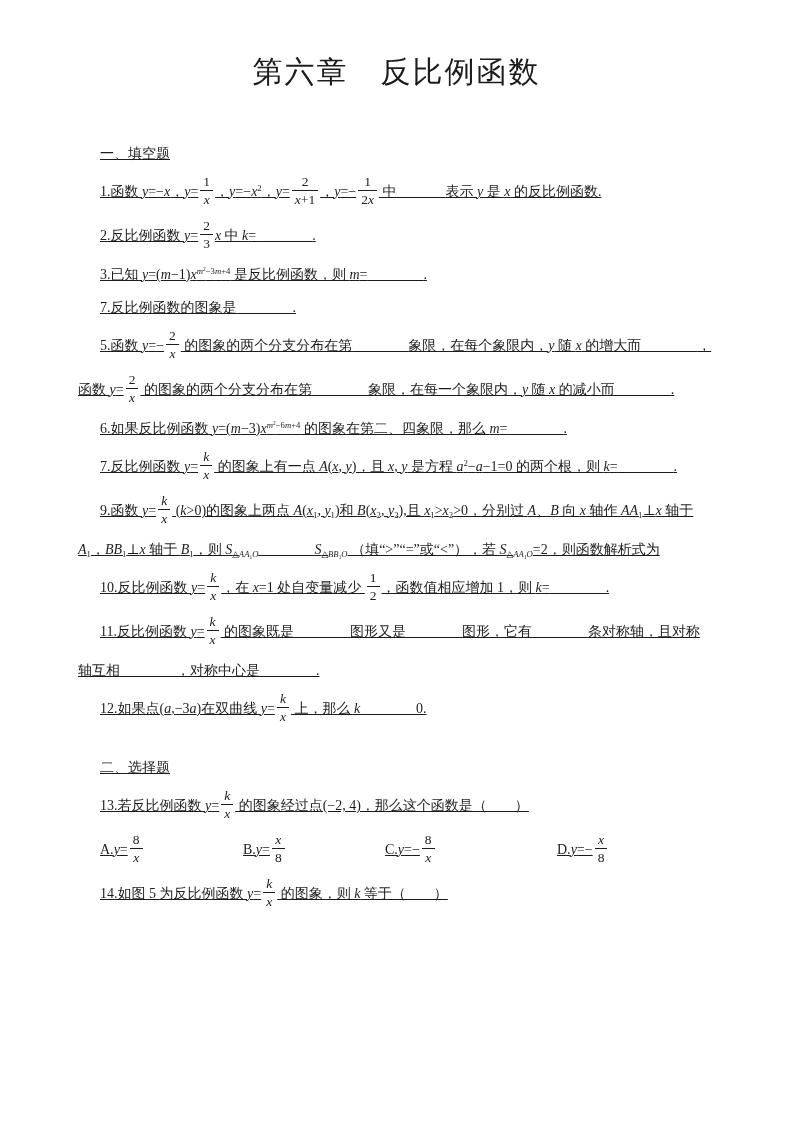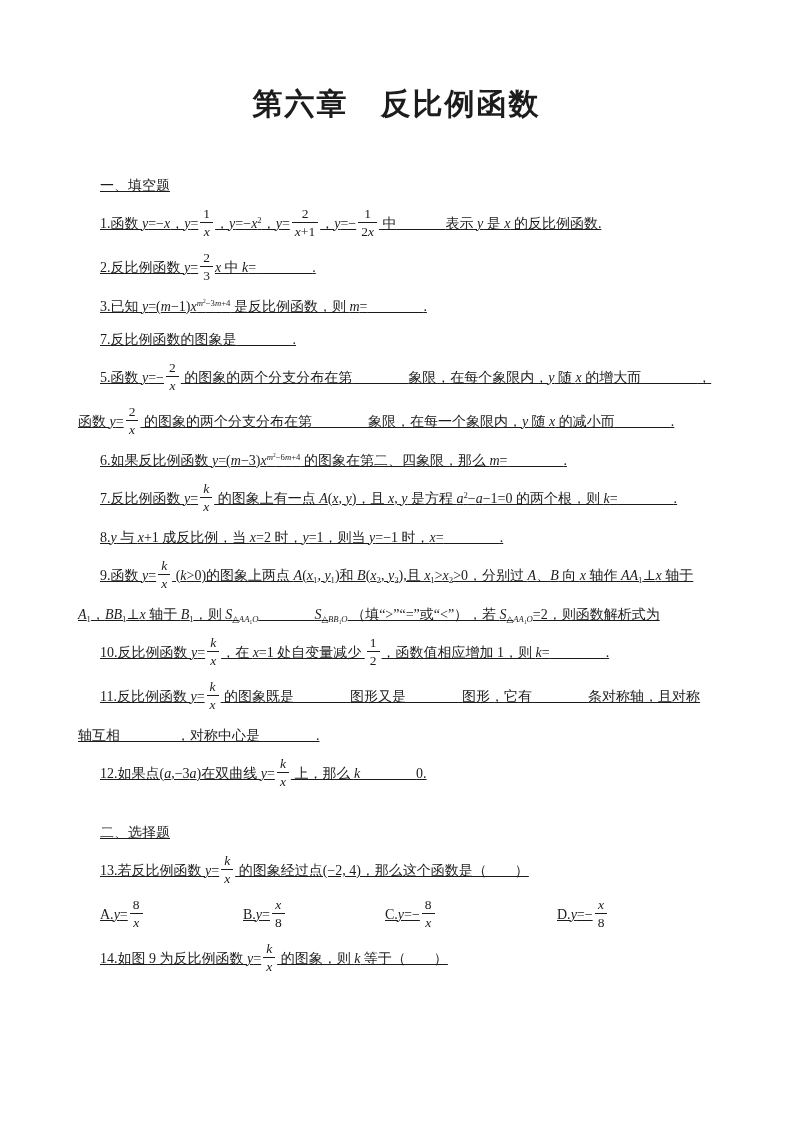--- a/index.html
+++ b/index.html
@@ -3,22 +3,22 @@
 <meta charset="utf-8">
 <style>
   html,body{margin:0;padding:0;background:#ffffff;}
   body{
     width:793px;height:1122px;overflow:hidden;
     font-family:"Liberation Serif","DejaVu Serif",serif;
     color:#1c1c1c;font-size:14px;
   }
   .page{width:793px;height:1122px;position:relative;background:#fff;}
   h1.title{
-    margin:0;padding-top:84px;text-align:center;
-    font-size:30px;font-weight:bold;letter-spacing:2px;
+    margin:0;padding-top:52px;text-align:center;
+    font-size:30px;font-weight:normal;letter-spacing:2px;
     font-family:"Liberation Serif","DejaVu Serif",serif;
   }
   .doc{padding:44px 46px 0 78px;text-decoration:underline;}
   .line{min-height:33px;line-height:33px;white-space:nowrap;}
   .line.ind{padding-left:22px;}
   .line.sec{margin-top:0;}
   .line.gap-top{margin-top:20px;}
   .line.tall{min-height:44px;line-height:44px;}
   .mi{font-style:italic;font-family:"Liberation Serif","DejaVu Serif",serif;}
   .frac{
@@ -45,30 +45,29 @@
   <div class="doc" id="doc">
       <div class="line ind sec"><span>一、填空题</span></div>
       <div class="line ind tall"><span>1.函数 </span><span class="mi">y</span><span>=−</span><span class="mi">x</span><span>，</span><span class="mi">y</span><span>=</span><span class="frac"><span class="fn"><span>1</span></span><span class="fd"><span class="mi">x</span></span></span><span>，</span><span class="mi">y</span><span>=−</span><span class="mi">x</span><sup><span>2</span></sup><span>，</span><span class="mi">y</span><span>=</span><span class="frac"><span class="fn"><span>2</span></span><span class="fd"><span class="mi">x</span><span>+1</span></span></span><span>，</span><span class="mi">y</span><span>=−</span><span class="frac"><span class="fn"><span>1</span></span><span class="fd"><span>2</span><span class="mi">x</span></span></span><span> 中</span><span class="blank">_______</span><span>表示 </span><span class="mi">y</span><span> 是 </span><span class="mi">x</span><span> 的反比例函数.</span></div>
       <div class="line ind tall"><span>2.反比例函数 </span><span class="mi">y</span><span>=</span><span class="frac"><span class="fn"><span>2</span></span><span class="fd"><span>3</span></span></span><span class="mi">x</span><span> 中 </span><span class="mi">k</span><span>=</span><span class="blank">________</span><span>.</span></div>
       <div class="line ind"><span>3.已知 </span><span class="mi">y</span><span>=(</span><span class="mi">m</span><span>−1)</span><span class="mi">x</span><sup><span class="mi">m</span><sup><span>2</span></sup><span>−3</span><span class="mi">m</span><span>+4</span></sup><span> 是反比例函数，则 </span><span class="mi">m</span><span>=</span><span class="blank">________</span><span>.</span></div>
       <div class="line ind"><span>7.反比例函数的图象是</span><span class="blank">________</span><span>.</span></div>
       <div class="line ind tall"><span>5.函数 </span><span class="mi">y</span><span>=−</span><span class="frac"><span class="fn"><span>2</span></span><span class="fd"><span class="mi">x</span></span></span><span> 的图象的两个分支分布在第</span><span class="blank">________</span><span>象限，在每个象限内，</span><span class="mi">y</span><span> 随 </span><span class="mi">x</span><span> 的增大而</span><span class="blank">________</span><span>，</span></div>
       <div class="line tall"><span>函数 </span><span class="mi">y</span><span>=</span><span class="frac"><span class="fn"><span>2</span></span><span class="fd"><span class="mi">x</span></span></span><span> 的图象的两个分支分布在第</span><span class="blank">________</span><span>象限，在每一个象限内，</span><span class="mi">y</span><span> 随 </span><span class="mi">x</span><span> 的减小而</span><span class="blank">________</span><span>.</span></div>
       <div class="line ind"><span>6.如果反比例函数 </span><span class="mi">y</span><span>=(</span><span class="mi">m</span><span>−3)</span><span class="mi">x</span><sup><span class="mi">m</span><sup><span>2</span></sup><span>−6</span><span class="mi">m</span><span>+4</span></sup><span> 的图象在第二、四象限，那么 </span><span class="mi">m</span><span>=</span><span class="blank">________</span><span>.</span></div>
       <div class="line ind tall"><span>7.反比例函数 </span><span class="mi">y</span><span>=</span><span class="frac"><span class="fn"><span class="mi">k</span></span><span class="fd"><span class="mi">x</span></span></span><span> 的图象上有一点 </span><span class="mi">A</span><span>(</span><span class="mi">x</span><span>, </span><span class="mi">y</span><span>)，且 </span><span class="mi">x</span><span>, </span><span class="mi">y</span><span> 是方程 </span><span class="mi">a</span><sup><span>2</span></sup><span>−</span><span class="mi">a</span><span>−1=0 的两个根，则 </span><span class="mi">k</span><span>=</span><span class="blank">________</span><span>.</span></div>
-      <div class="line ind"><span>8.</span><span class="mi">y</span><span> 与 </span><span class="mi">x</span><span>+1 成反比例，当 </span><span class="mi">x</span><span>=2 时，</span><span class="mi">y</span><span>=1，则当 </span><span class="mi">y</span><span>=−1 时，</span><span class="mi">x</span><span>=</span><span class="blank">________</span><span>.</span></div>
       <div class="line ind tall"><span>9.函数 </span><span class="mi">y</span><span>=</span><span class="frac"><span class="fn"><span class="mi">k</span></span><span class="fd"><span class="mi">x</span></span></span><span> (</span><span class="mi">k</span><span>&gt;0)的图象上两点 </span><span class="mi">A</span><span>(</span><span class="mi">x</span><sub><span>1</span></sub><span>, </span><span class="mi">y</span><sub><span>1</span></sub><span>)和 </span><span class="mi">B</span><span>(</span><span class="mi">x</span><sub><span>2</span></sub><span>, </span><span class="mi">y</span><sub><span>2</span></sub><span>),且 </span><span class="mi">x</span><sub><span>1</span></sub><span>&gt;</span><span class="mi">x</span><sub><span>2</span></sub><span>&gt;0，分别过 </span><span class="mi">A</span><span>、</span><span class="mi">B</span><span> 向 </span><span class="mi">x</span><span> 轴作 </span><span class="mi">AA</span><sub><span>1</span></sub><span>⊥</span><span class="mi">x</span><span> 轴于</span></div>
       <div class="line"><span class="mi">A</span><sub><span>1</span></sub><span>，</span><span class="mi">BB</span><sub><span>1</span></sub><span>⊥</span><span class="mi">x</span><span> 轴于 </span><span class="mi">B</span><sub><span>1</span></sub><span>，则 </span><span class="mi">S</span><sub><span>△</span><span class="mi">AA</span><sub><span>1</span></sub><span class="mi">O</span></sub><span class="blank">________</span><span class="mi">S</span><sub><span>△</span><span class="mi">BB</span><sub><span>1</span></sub><span class="mi">O</span></sub><span> （填“&gt;”“=”或“&lt;”），若 </span><span class="mi">S</span><sub><span>△</span><span class="mi">AA</span><sub><span>1</span></sub><span class="mi">O</span></sub><span>=2，则函数解析式为</span></div>
       <div class="line ind tall"><span>10.反比例函数 </span><span class="mi">y</span><span>=</span><span class="frac"><span class="fn"><span class="mi">k</span></span><span class="fd"><span class="mi">x</span></span></span><span>，在 </span><span class="mi">x</span><span>=1 处自变量减少 </span><span class="frac"><span class="fn"><span>1</span></span><span class="fd"><span>2</span></span></span><span>，函数值相应增加 1，则 </span><span class="mi">k</span><span>=</span><span class="blank">________</span><span>.</span></div>
       <div class="line ind tall"><span>11.反比例函数 </span><span class="mi">y</span><span>=</span><span class="frac"><span class="fn"><span class="mi">k</span></span><span class="fd"><span class="mi">x</span></span></span><span> 的图象既是</span><span class="blank">________</span><span>图形又是</span><span class="blank">________</span><span>图形，它有</span><span class="blank">________</span><span>条对称轴，且对称</span></div>
       <div class="line"><span>轴互相</span><span class="blank">________</span><span>，对称中心是</span><span class="blank">________</span><span>.</span></div>
       <div class="line ind tall"><span>12.如果点(</span><span class="mi">a</span><span>,−3</span><span class="mi">a</span><span>)在双曲线 </span><span class="mi">y</span><span>=</span><span class="frac"><span class="fn"><span class="mi">k</span></span><span class="fd"><span class="mi">x</span></span></span><span> 上，那么 </span><span class="mi">k</span><span class="blank">________</span><span>0.</span></div>
       <div class="line ind sec gap-top"><span>二、选择题</span></div>
       <div class="line ind tall"><span>13.若反比例函数 </span><span class="mi">y</span><span>=</span><span class="frac"><span class="fn"><span class="mi">k</span></span><span class="fd"><span class="mi">x</span></span></span><span> 的图象经过点(−2, 4)，那么这个函数是（　　）</span></div>
       <div class="line tall opts">
         <span class="opt opt1"><span>A.</span><span class="mi">y</span><span>=</span><span class="frac"><span class="fn"><span>8</span></span><span class="fd"><span class="mi">x</span></span></span></span>
         <span class="opt opt2"><span>B.</span><span class="mi">y</span><span>=</span><span class="frac"><span class="fn"><span class="mi">x</span></span><span class="fd"><span>8</span></span></span></span>
         <span class="opt opt3"><span>C.</span><span class="mi">y</span><span>=−</span><span class="frac"><span class="fn"><span>8</span></span><span class="fd"><span class="mi">x</span></span></span></span>
         <span class="opt opt4"><span>D.</span><span class="mi">y</span><span>=−</span><span class="frac"><span class="fn"><span class="mi">x</span></span><span class="fd"><span>8</span></span></span></span>
       </div>
-      <div class="line ind tall"><span>14.如图 9 为反比例函数 </span><span class="mi">y</span><span>=</span><span class="frac"><span class="fn"><span class="mi">k</span></span><span class="fd"><span class="mi">x</span></span></span><span> 的图象，则 </span><span class="mi">k</span><span> 等于（　　）</span></div>
+      <div class="line ind tall"><span>14.如图 5 为反比例函数 </span><span class="mi">y</span><span>=</span><span class="frac"><span class="fn"><span class="mi">k</span></span><span class="fd"><span class="mi">x</span></span></span><span> 的图象，则 </span><span class="mi">k</span><span> 等于（　　）</span></div>
     </div>
 </div>
 
 </body></html>

